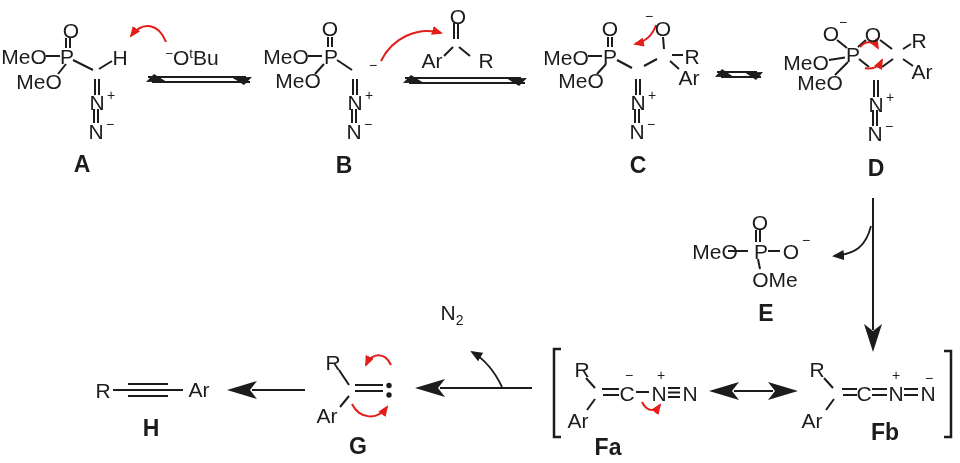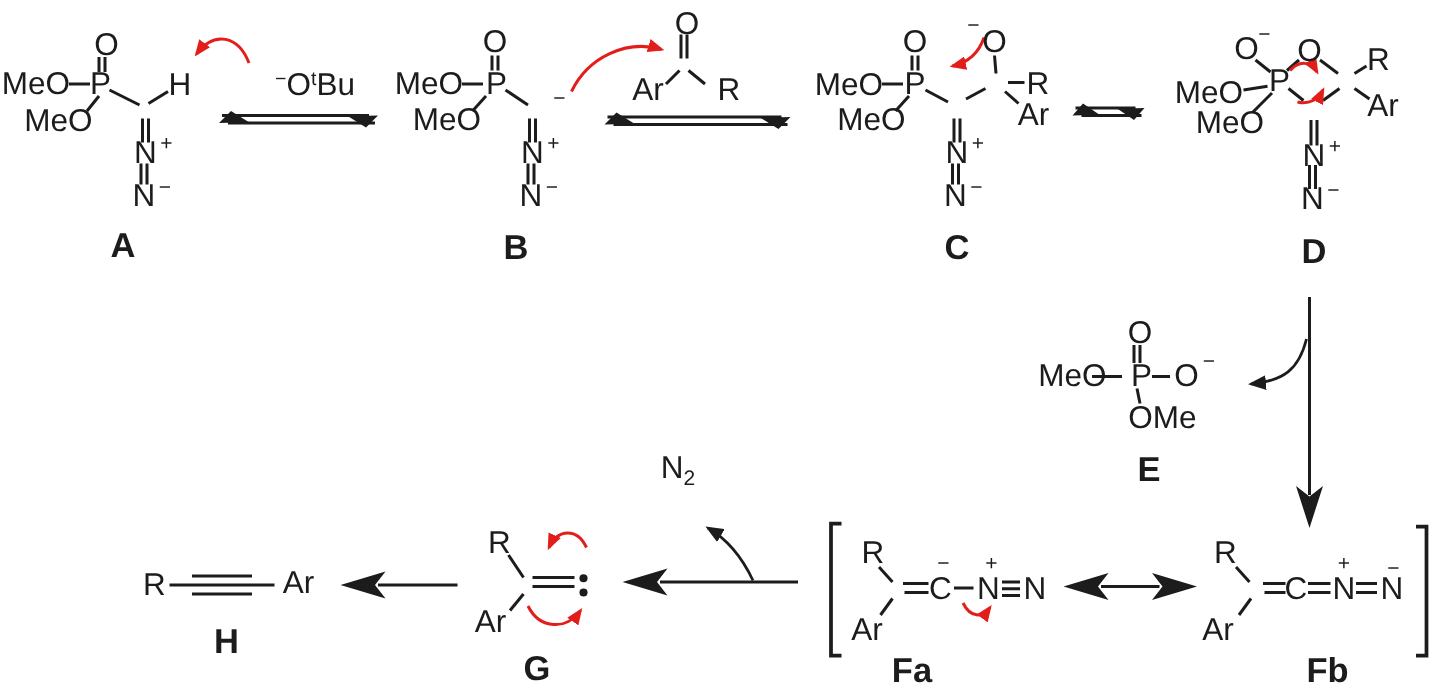--- a/index.html
+++ b/index.html
@@ -179,21 +179,21 @@
 <span class="t" style="left:24px;top:56px">MeO</span>
 <span class="t" style="left:67px;top:56px">P</span>
 <span class="t" style="left:39px;top:81px">MeO</span>
 <span class="t" style="left:120px;top:57px">H</span>
 <span class="t" style="left:97px;top:102px">N</span>
 <span class="t charge" style="left:111px;top:95px">+</span>
 <span class="t" style="left:96px;top:131px">N</span>
 <span class="t charge" style="left:110px;top:124px">−</span>
 <span class="t lbl" style="left:82px;top:164px">A</span>
 
-<span class="t" style="left:210px;top:57px"><span class="rsup">−</span><span>O</span><span class="rsup">t</span><span>Bu</span></span>
+<span class="t" style="left:192px;top:57px"><span class="rsup">−</span><span>O</span><span class="rsup">t</span><span>Bu</span></span>
 
 <span class="t" style="left:330px;top:28px">O</span>
 <span class="t" style="left:286px;top:56px">MeO</span>
 <span class="t" style="left:331px;top:56px">P</span>
 <span class="t" style="left:298px;top:80px">MeO</span>
 <span class="t charge" style="left:373px;top:65px">−</span>
 <span class="t" style="left:355px;top:102px">N</span>
 <span class="t charge" style="left:369px;top:95px">+</span>
 <span class="t" style="left:354px;top:131px">N</span>
 <span class="t charge" style="left:368px;top:124px">−</span>
@@ -250,21 +250,21 @@
 <span class="t" style="left:690px;top:393px">N</span>
 <span class="t lbl" style="left:608px;top:447px">Fa</span>
 
 <span class="t" style="left:817px;top:369px">R</span>
 <span class="t" style="left:812px;top:420px">Ar</span>
 <span class="t" style="left:864px;top:393px">C</span>
 <span class="t" style="left:896px;top:393px">N</span>
 <span class="t charge" style="left:896px;top:375px">+</span>
 <span class="t" style="left:928px;top:393px">N</span>
 <span class="t charge" style="left:929px;top:378px">−</span>
-<span class="t lbl" style="left:885px;top:447px">Fb</span>
+<span class="t lbl" style="left:885px;top:432px">Fb</span>
 
 <span class="t" style="left:333px;top:362px">R</span>
 <span class="t" style="left:327px;top:415px">Ar</span>
 <span class="t lbl" style="left:358px;top:446px">G</span>
 
 <span class="t" style="left:103px;top:390px">R</span>
 <span class="t" style="left:199px;top:389px">Ar</span>
 <span class="t lbl" style="left:151px;top:428px">H</span>
 
 </div>

